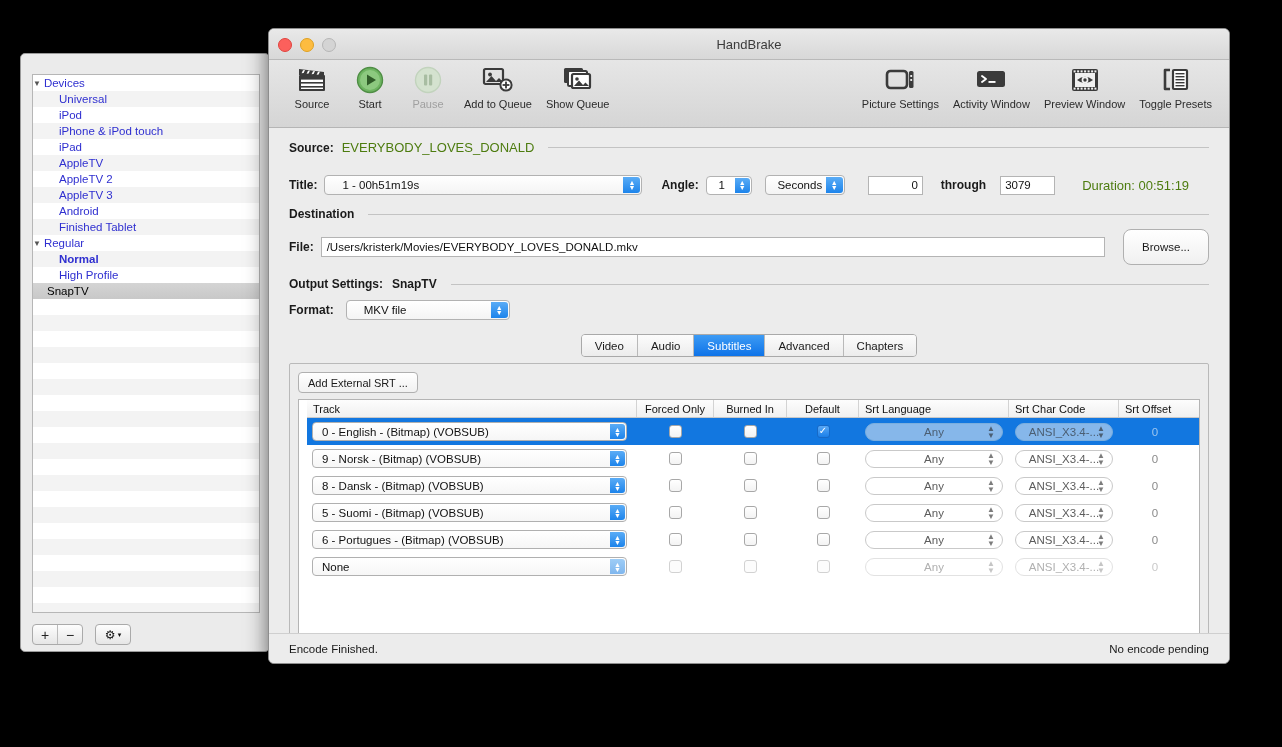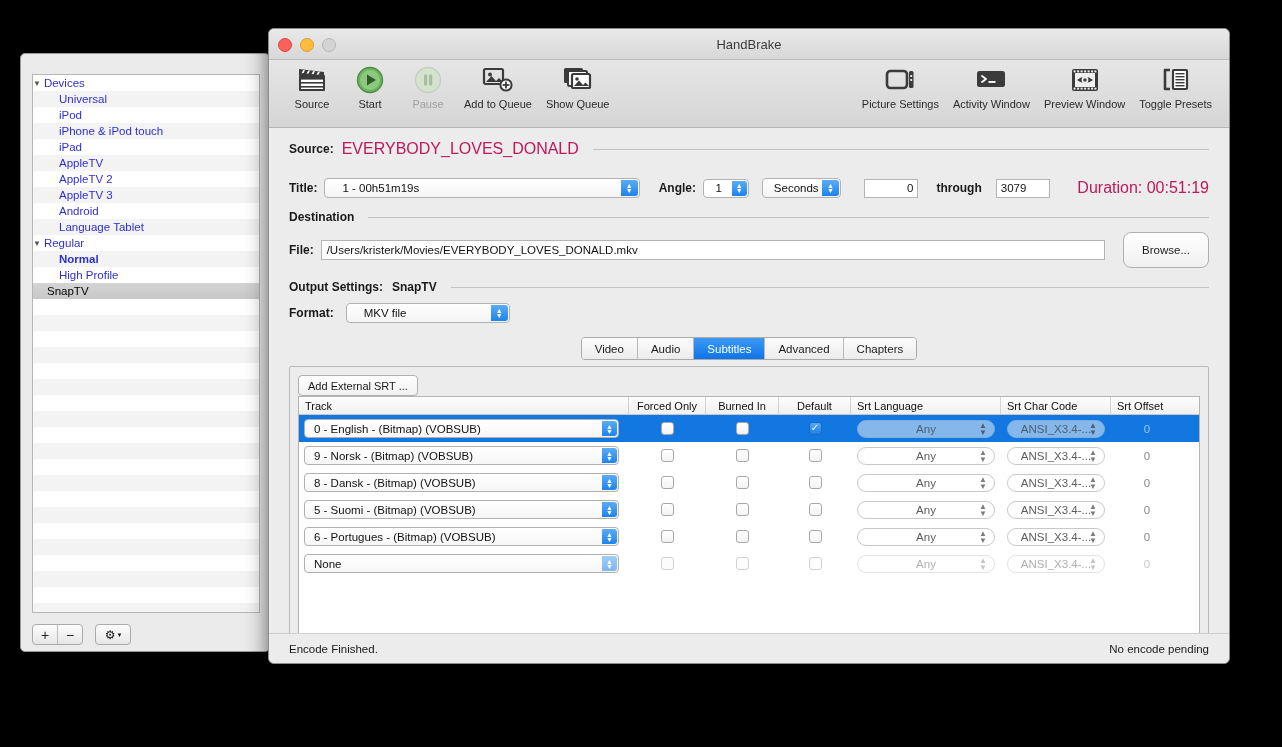--- a/index.html
+++ b/index.html
@@ -121,21 +121,21 @@
   }
   .tool .ico { height: 32px; display: flex; align-items: center; justify-content: center; }
   .tool .lbl { font-size: 11px; color: #2b2b2b; margin-top: 2px; white-space: nowrap; }
   .tool.disabled .lbl { color: #a0a0a0; }
   .tool-left { display: flex; align-items: flex-start; }
   .tool-right { position: absolute; right: 10px; top: 4px; display: flex; align-items: flex-start; }
 
   
   .content { padding: 0 20px; position: relative; }
   .lbl-b { font-weight: bold; font-size: 12px; color: #1a1a1a; }
-  .lbl-n { font-size: 16px; color: #be185d; }
+  .lbl-n { font-size: 13px; color: #4d7c0f; }
 
   .source-row { margin-top: 12px; display: flex; align-items: center; }
   .sep-line { flex: 1; height: 1px; background: #c3c3c3; margin-left: 14px; }
 
   .title-row { margin-top: 20px; display: flex; align-items: center; gap: 7px; }
 
   .popup {
     position: relative;
     height: 20px;
     border: 1px solid #b2b2b2;
@@ -240,25 +240,27 @@
   }
   .panel-inner { padding: 8px 8px 0 8px; }
   .srt-btn {
     height: 19px; display: inline-flex; align-items: center;
     border: 1px solid #b0b0b0; border-radius: 4px;
     background: linear-gradient(#ffffff,#f1f1f1);
     font-size: 11px; color: #1a1a1a; padding: 0 9px;
   }
 
   .table {
+    margin-top: 6px;
     border: 1px solid #b4b4b4;
     background: #fff;
     height: 324px;
     box-sizing: border-box;
     overflow: hidden;
+    padding-left: 8px;
   }
   .thead {
     display: flex;
     height: 17px;
     background: linear-gradient(#fdfdfd,#f0f0f0);
     border-bottom: 1px solid #c8c8c8;
     font-size: 11px; color: #111;
   }
   .th {
     display: flex; align-items: center;
@@ -367,21 +369,21 @@
     <div class="presets-list" id="presets-list">
         <div class="preset-row group"><span class="disclosure">▼</span><span>Devices</span></div>
         <div class="preset-row stripe child"><span>Universal</span></div>
         <div class="preset-row child"><span>iPod</span></div>
         <div class="preset-row stripe child"><span>iPhone &amp; iPod touch</span></div>
         <div class="preset-row child"><span>iPad</span></div>
         <div class="preset-row stripe child"><span>AppleTV</span></div>
         <div class="preset-row child"><span>AppleTV 2</span></div>
         <div class="preset-row stripe child"><span>AppleTV 3</span></div>
         <div class="preset-row child"><span>Android</span></div>
-        <div class="preset-row stripe child"><span>Language Tablet</span></div>
+        <div class="preset-row stripe child"><span>Finished Tablet</span></div>
         <div class="preset-row group"><span class="disclosure">▼</span><span>Regular</span></div>
         <div class="preset-row stripe child bold"><span>Normal</span></div>
         <div class="preset-row child"><span>High Profile</span></div>
         <div class="preset-row stripe selected"><span>SnapTV</span></div>
         <div class="preset-row"></div>
         <div class="preset-row stripe"></div>
         <div class="preset-row"></div>
         <div class="preset-row stripe"></div>
         <div class="preset-row"></div>
         <div class="preset-row stripe"></div>

